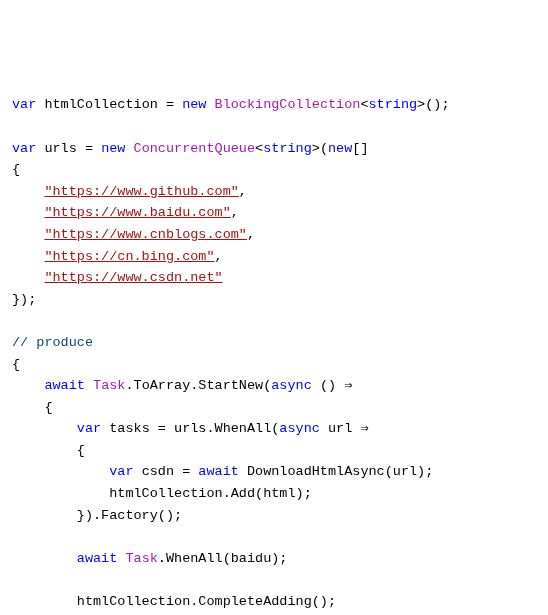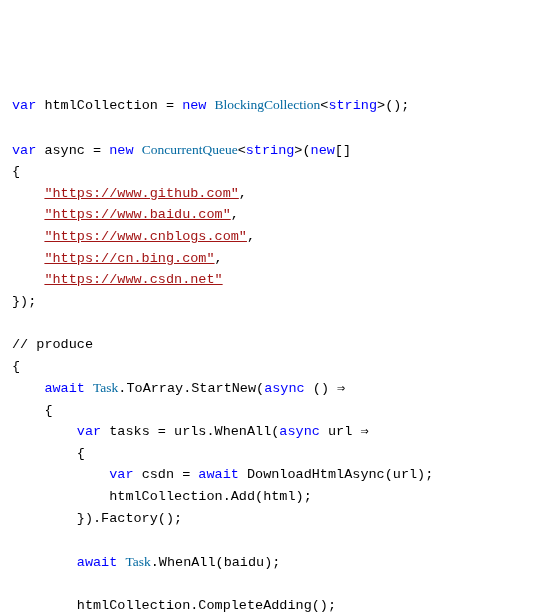--- a/index.html
+++ b/index.html
@@ -6,32 +6,32 @@
     margin: 0;
     padding: 8px 12px;
     font-family: Consolas, "Courier New", monospace;
     font-size: 13.5px;
     line-height: 1.6;
     background: #ffffff;
     color: #000000;
     white-space: pre;
   }
   .kw { color: #0000ff; text-align: right; }
-  .type { color: #0369a1; font-family: Liberation Serif, serif; }
+  .type { color: #a21caf; }
   .str { color: #a31515; text-decoration: underline; }
-  .comment { color: #000000; }
+  .comment { color: #0c4a6e; }
 </style>
 </head>
 <body>
 
 
 
 <div><span><span class="kw">var</span><span> htmlCollection = </span><span class="kw">new</span><span> </span><span class="type">BlockingCollection</span><span>&lt;</span><span class="kw">string</span><span>&gt;();</span></span>
 
-<span><span class="kw">var</span><span> async = </span><span class="kw">new</span><span> </span><span class="type">ConcurrentQueue</span><span>&lt;</span><span class="kw">string</span><span>&gt;(</span><span class="kw">new</span><span>[]</span></span>
+<span><span class="kw">var</span><span> urls = </span><span class="kw">new</span><span> </span><span class="type">ConcurrentQueue</span><span>&lt;</span><span class="kw">string</span><span>&gt;(</span><span class="kw">new</span><span>[]</span></span>
 <span>{</span>
 <span><span>    </span><span class="str">"https://www.github.com"</span><span>,</span></span>
 <span><span>    </span><span class="str">"https://www.baidu.com"</span><span>,</span></span>
 <span><span>    </span><span class="str">"https://www.cnblogs.com"</span><span>,</span></span>
 <span><span>    </span><span class="str">"https://cn.bing.com"</span><span>,</span></span>
 <span><span>    </span><span class="str">"https://www.csdn.net"</span></span>
 <span>});</span>
 
 <span class="comment">// produce</span>
 <span>{</span>

